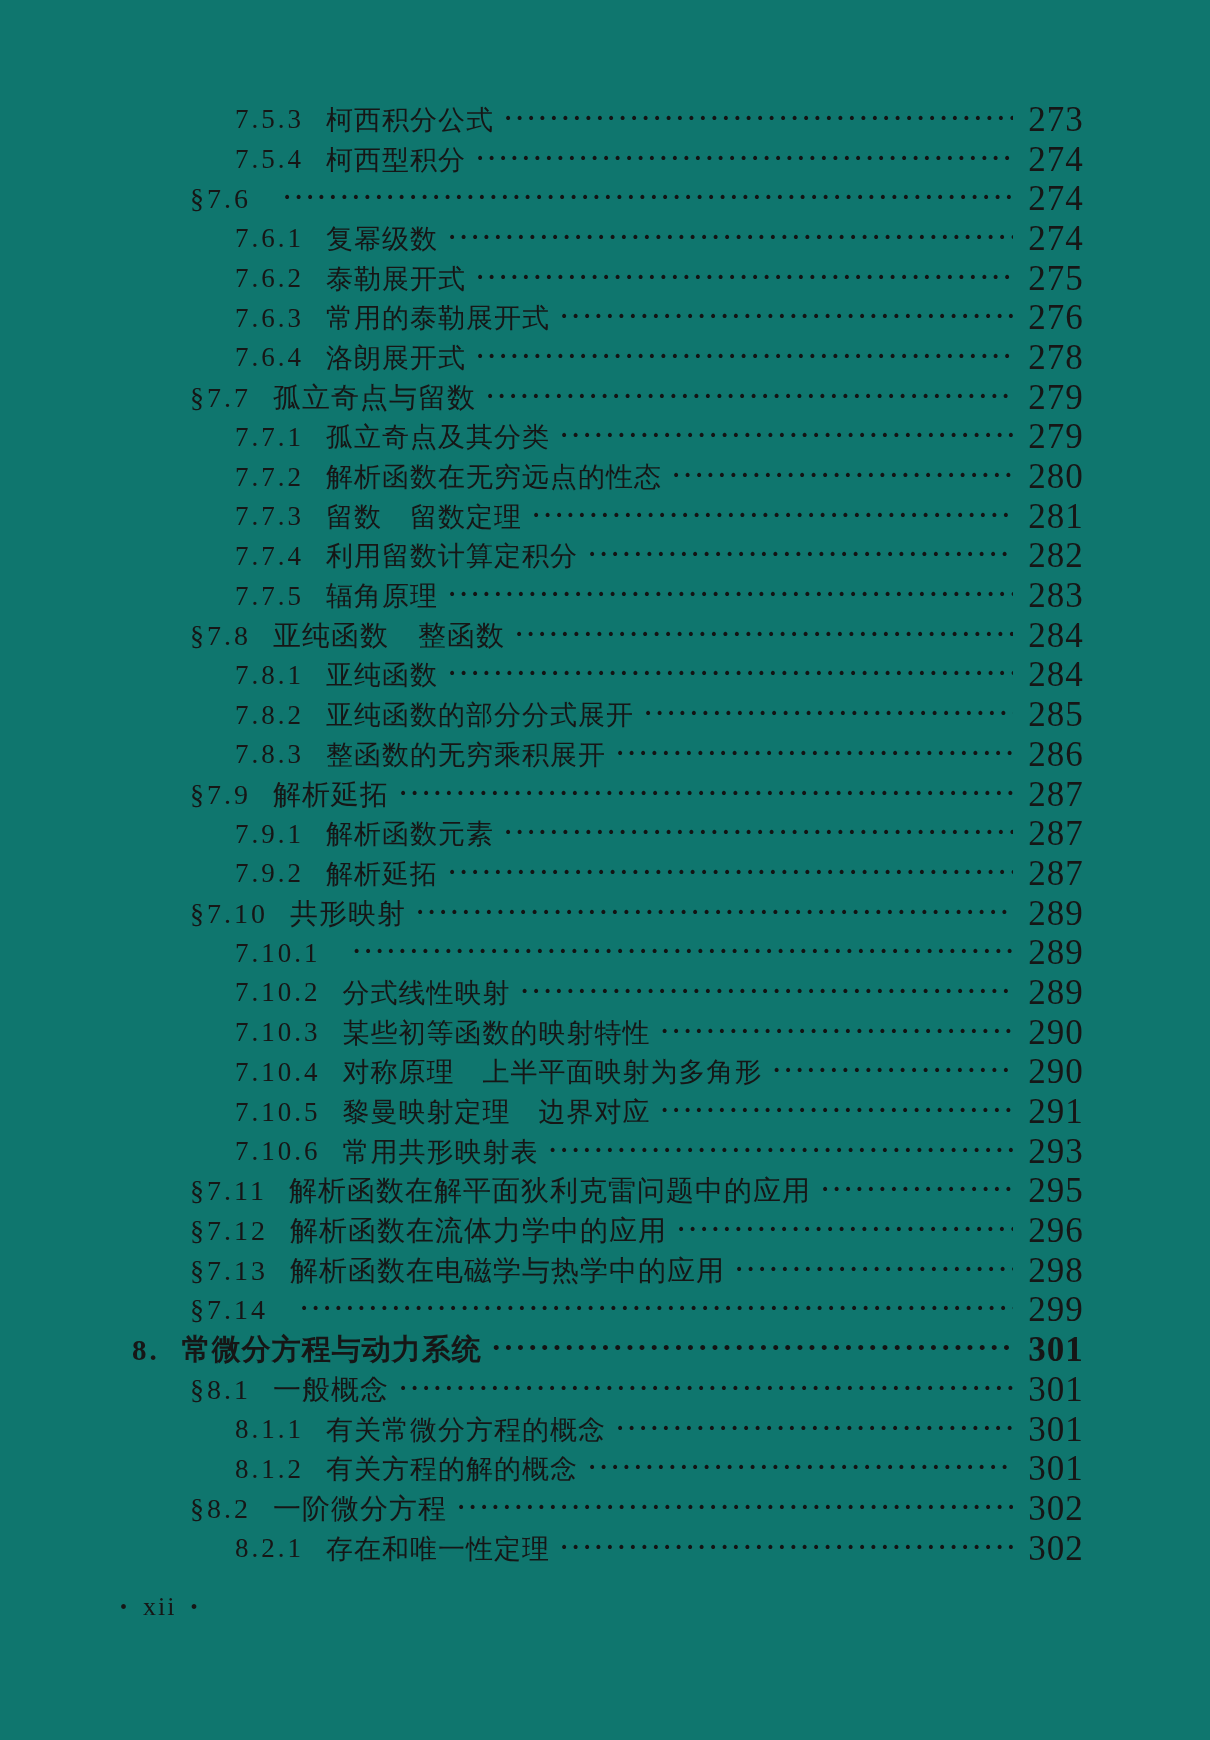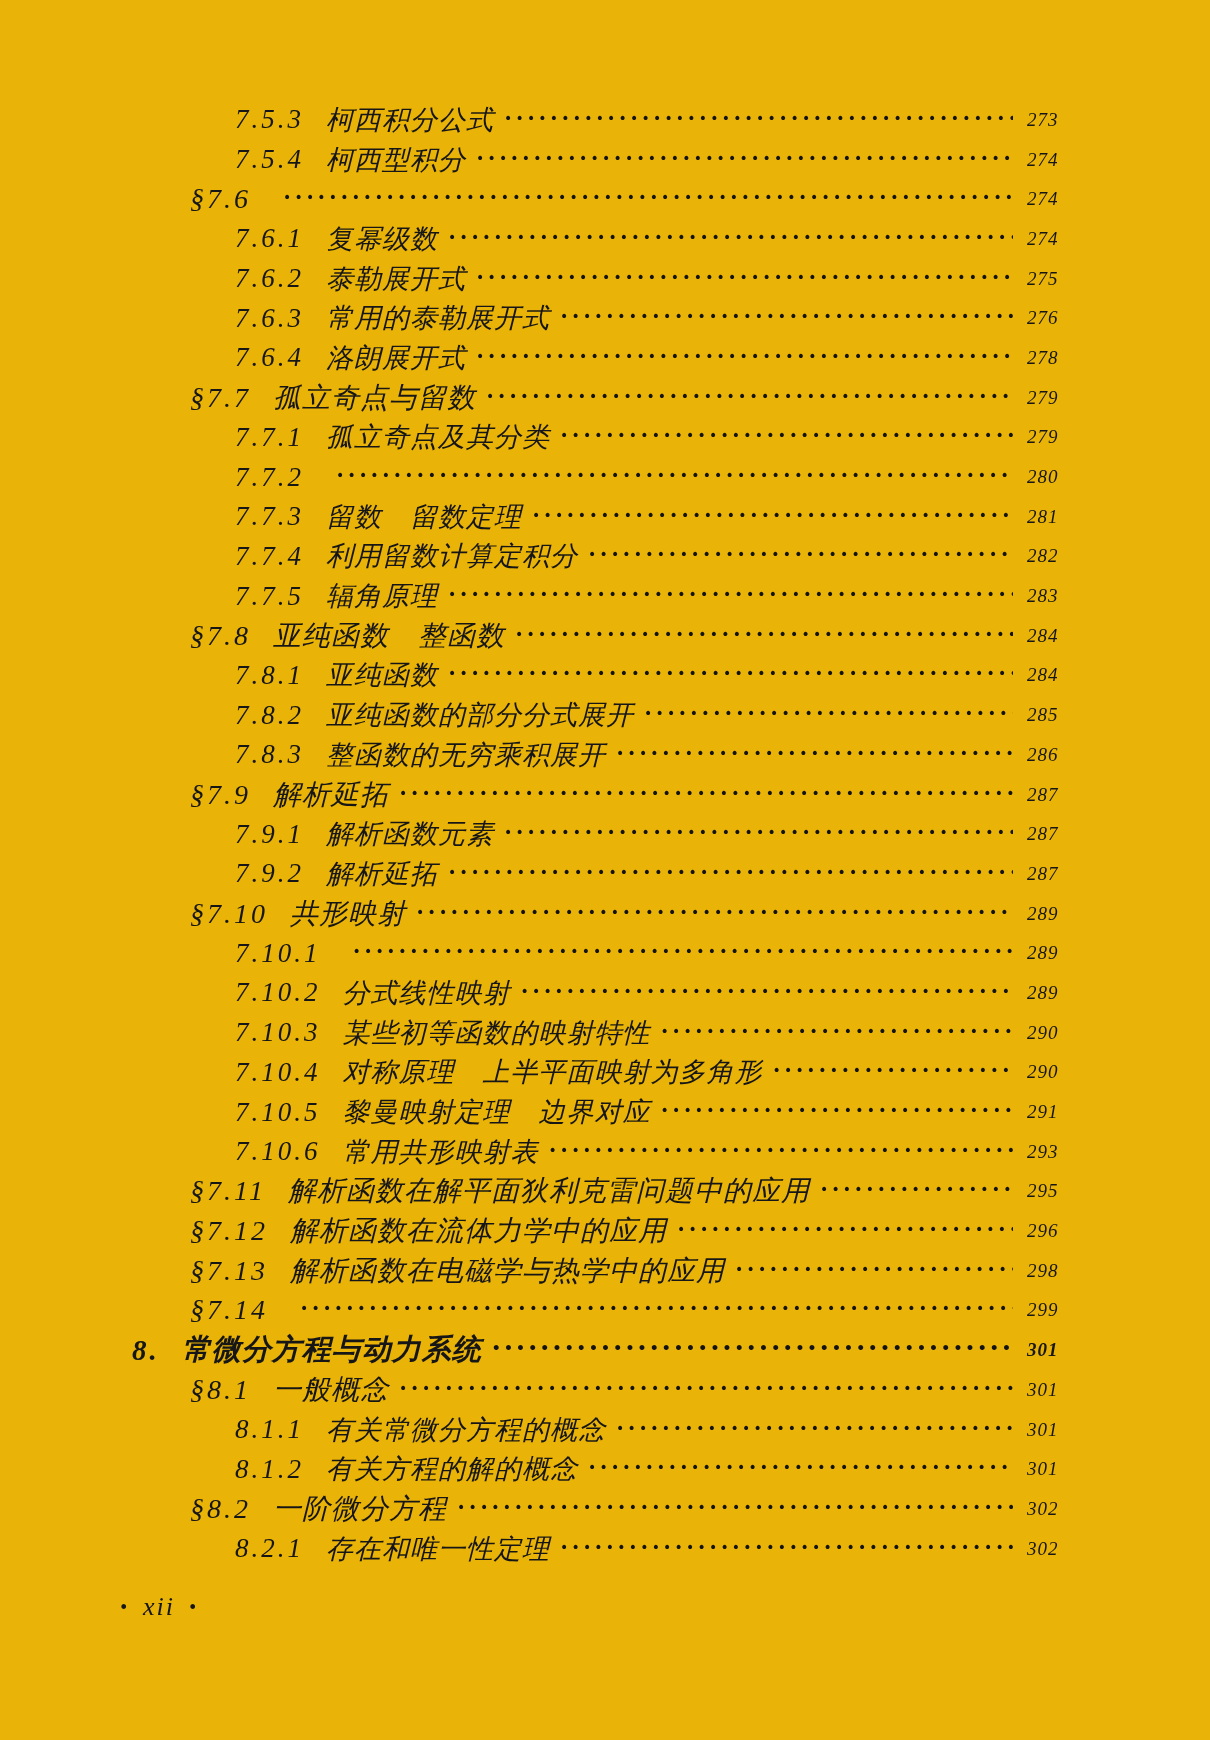--- a/index.html
+++ b/index.html
@@ -5,23 +5,22 @@
   html,body{margin:0;padding:0;}
   body{
     width:1210px;height:1740px;
     background:#f2f2f0;
     font-family:"Liberation Serif","DejaVu Serif",serif;
     position:relative;
     overflow:hidden;
   }
   .page{
     position:absolute;inset:0;
-    background:#eab308;
+    background:#0f766e;
     color:#161616;
-    font-style:italic;
   }
   .toc{
     position:absolute;
     left:132px;top:100px;
     width:953px;
   }
   .row{
     display:flex;
     align-items:center;
     height:39.7px;
@@ -53,22 +52,22 @@
     font-size:14px;
     letter-spacing:3.2px;
     color:#131313;
     position:absolute;
     left:0;top:1px;
     white-space:nowrap;
   }
   .pg{
     flex:0 0 auto;
     min-width:58px;
-    text-align:left;
-    font-size:19px;
+    text-align:center;
+    font-size:35px;
     letter-spacing:1px;
   }
   .row.lv-chapter .pg{font-weight:bold;}
   .footer{
     position:absolute;
     left:120px;top:1592px;
     font-size:26px;
     letter-spacing:2px;
     display:flex;
     gap:14px;
@@ -131,20 +130,21 @@
         <span class="pg">279</span>
       </div>
       <div class="row lv-sub">
         <span class="label">7.7.1</span>
         <span class="title">孤立奇点及其分类</span>
         <span class="dots"></span>
         <span class="pg">279</span>
       </div>
       <div class="row lv-sub">
         <span class="label">7.7.2</span>
+        <span class="title">解析函数在无穷远点的性态</span>
         <span class="dots"></span>
         <span class="pg">280</span>
       </div>
       <div class="row lv-sub">
         <span class="label">7.7.3</span>
         <span class="title">留数　留数定理</span>
         <span class="dots"></span>
         <span class="pg">281</span>
       </div>
       <div class="row lv-sub">

